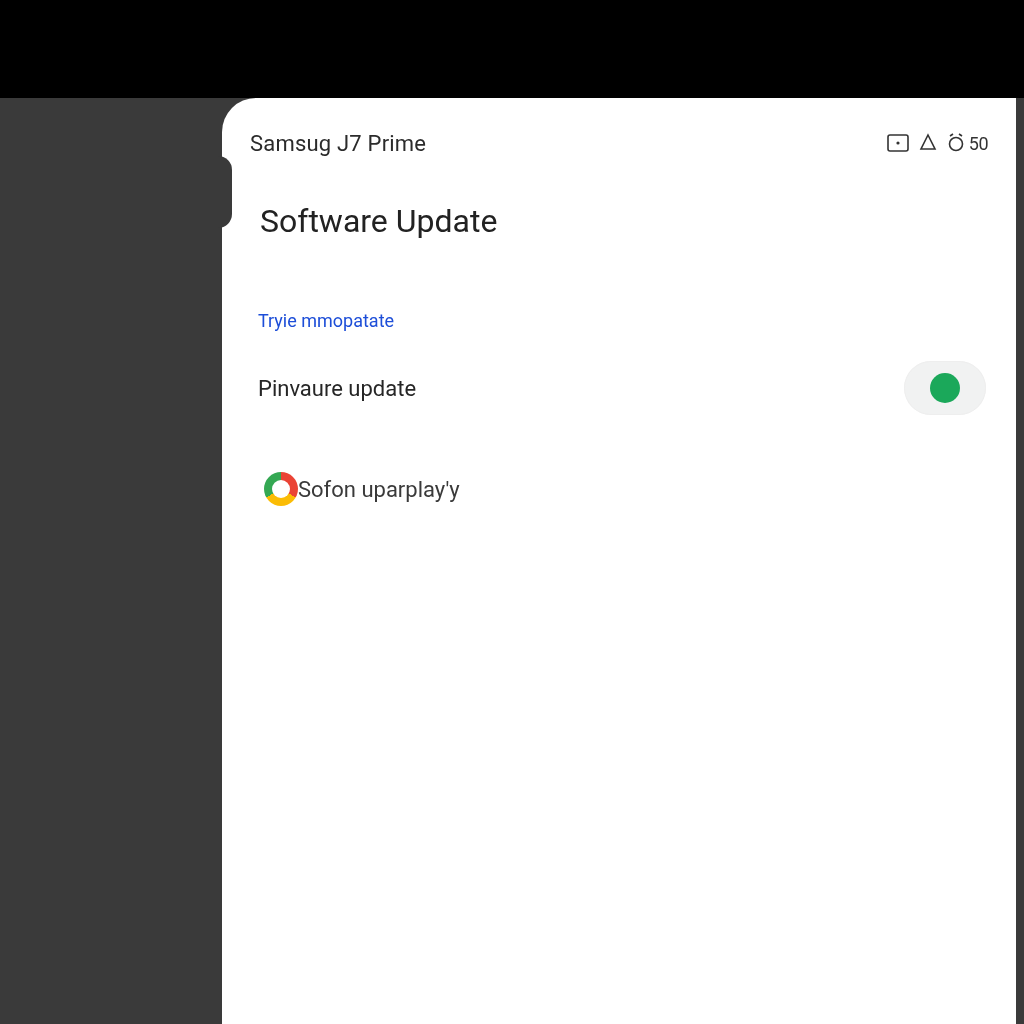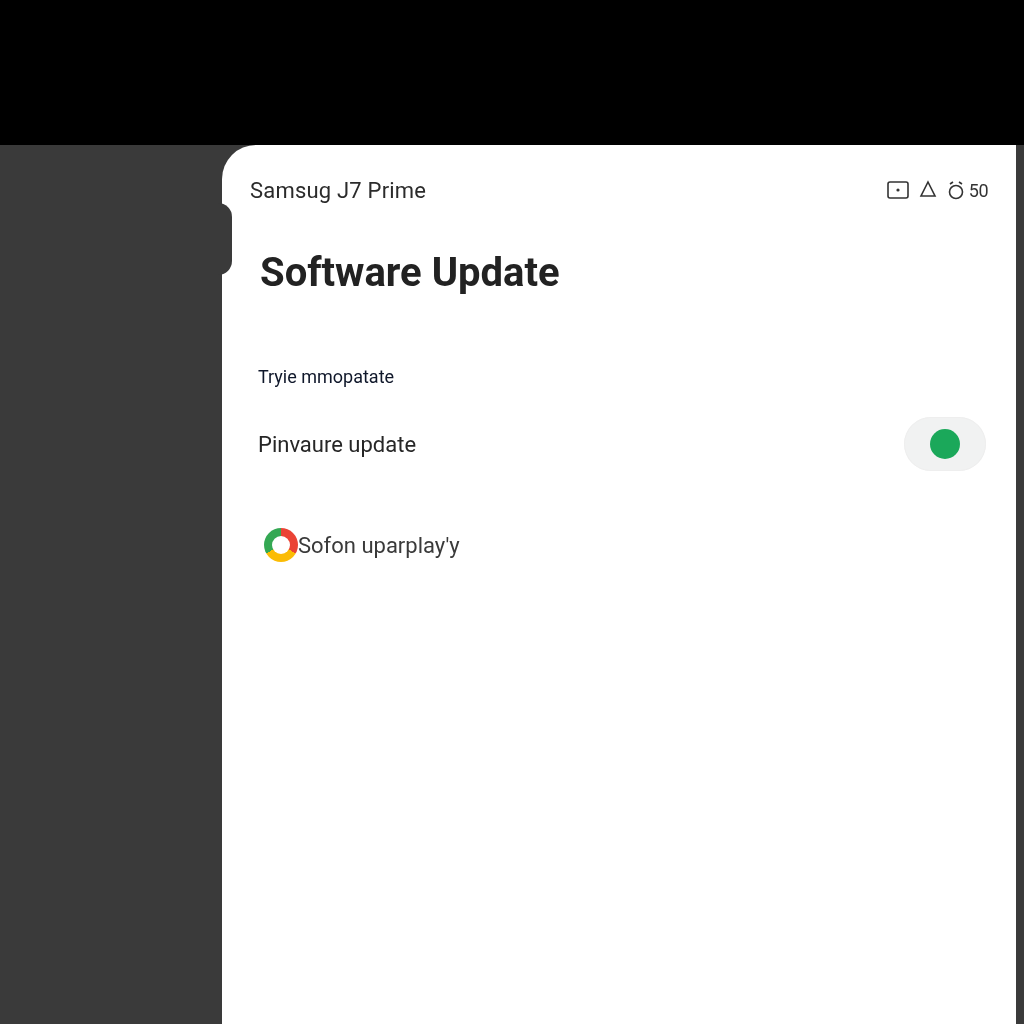--- a/index.html
+++ b/index.html
@@ -1,19 +1,19 @@
 <!DOCTYPE html>
 <html><head>
 <meta charset="utf-8">
 <style>
   * { box-sizing: border-box; margin: 0; padding: 0; }
   html, body { width: 1024px; height: 1024px; font-family: -apple-system, BlinkMacSystemFont, "Segoe UI", Roboto, Arial, sans-serif; }
   .viewport { width: 1024px; height: 1024px; background: #000; position: relative; }
   .topbar { width: 100%; height: 98px; background: #000; }
-  .stage { position: absolute; top: 98px; left: 0; right: 0; bottom: 0; background: #3a3a3a; margin-top: 47px; }
+  .stage { position: absolute; top: 98px; left: 0; right: 0; bottom: 0; background: #3a3a3a; }
   .panel {
     position: absolute;
     left: 222px;
     top: 0;
     right: 8px;
     bottom: 0;
     background: #fff;
     border-top-left-radius: 34px;
     padding: 24px 28px 0 28px;
   }
@@ -39,40 +39,40 @@
     letter-spacing:.2px;
   }
   .status-icons{
     display:flex;
     align-items:center;
     gap:10px;
     color:#333;
   }
   .status-icons svg{ display:block; }
   .battery-shell{
-    display:flex; align-items:flex-end; gap:4px;
+    display:flex; align-items:center; gap:4px;
   }
   .battery-shell .pct{
     font-size:18px; color:#333;
     letter-spacing:-.5px;
   }
 
   .page-title{
     margin-top:38px;
     margin-left:10px;
-    font-size:40px;
-    font-weight:700;
+    font-size:32px;
+    font-weight:400;
     color:#222;
   }
 
   .section-label{
     margin-top:70px;
     margin-left:8px;
     font-size:18px;
-    color:#0f172a;
+    color:#1d4ed8;
   }
 
   .row{
     display:flex;
     align-items:center;
     justify-content:space-between;
     padding:0 2px;
     min-height:70px;
   }
   .row .label{

